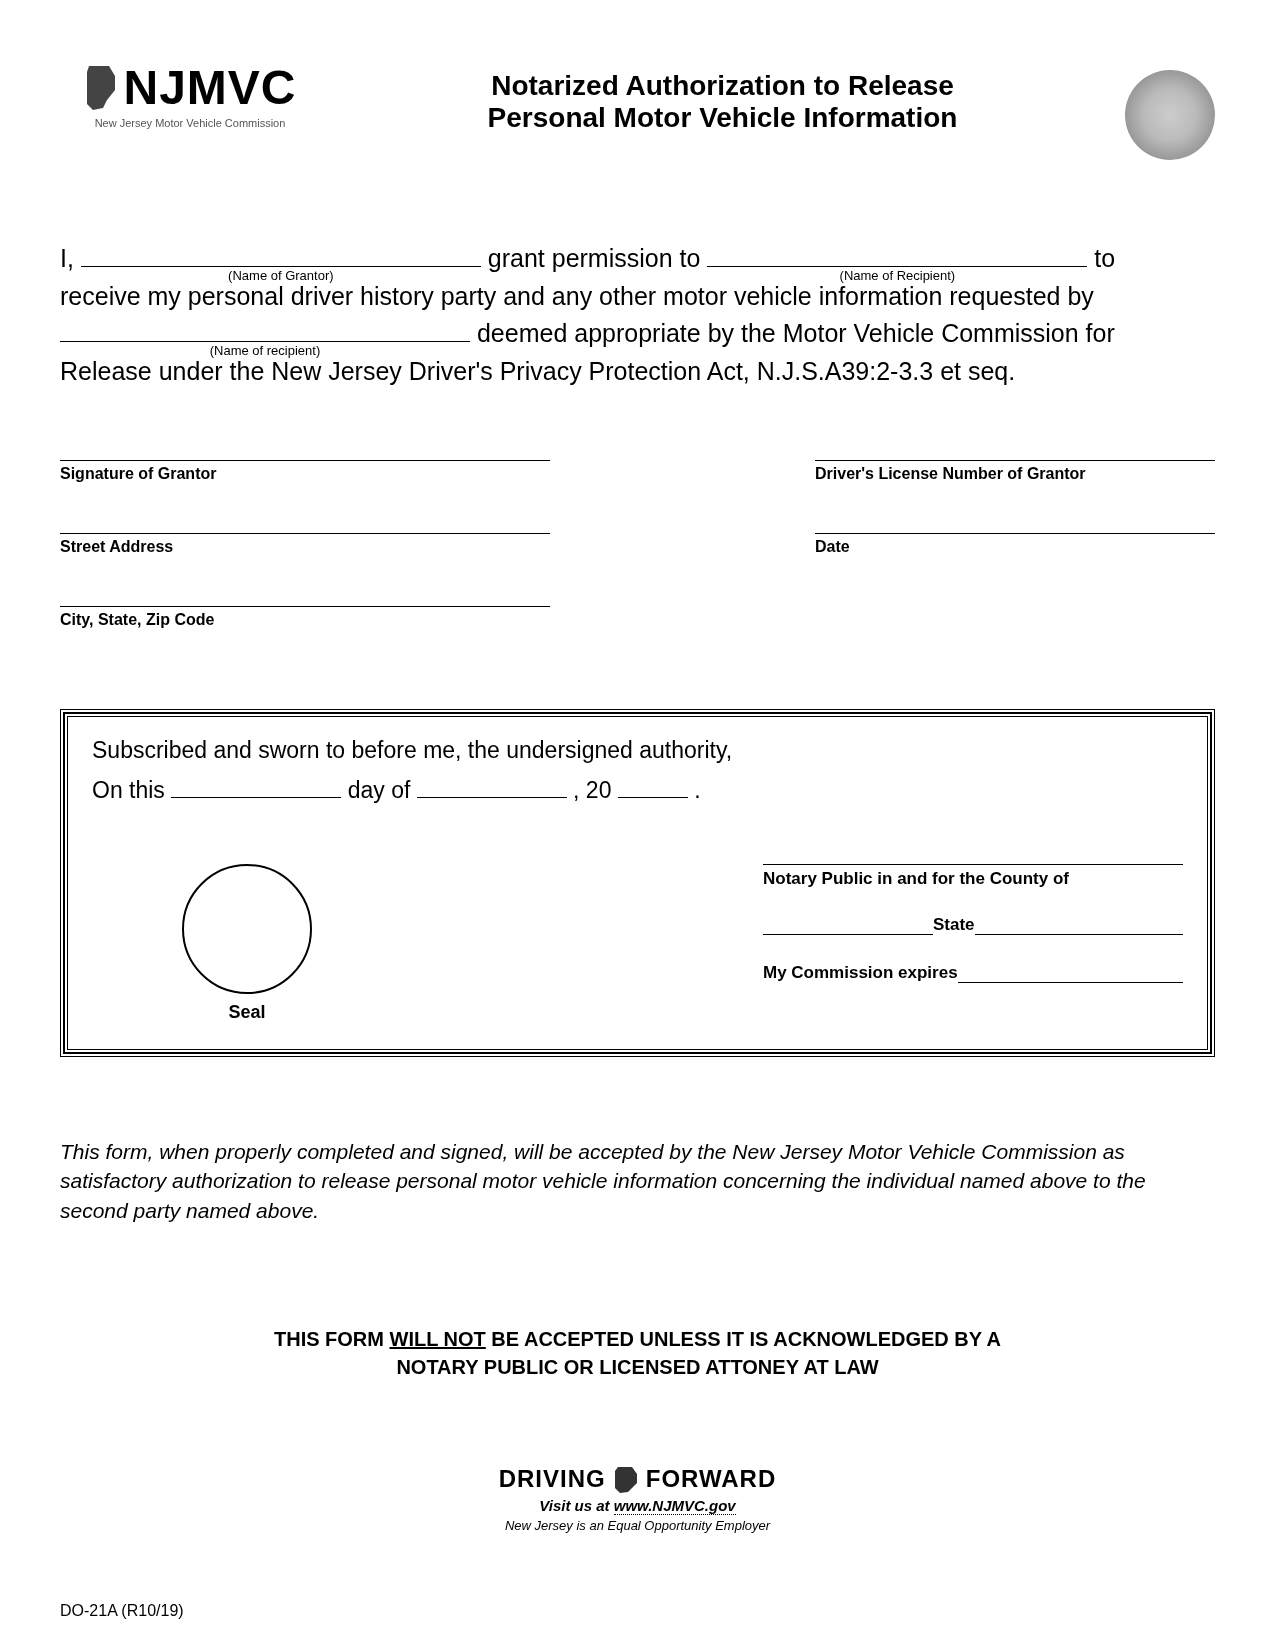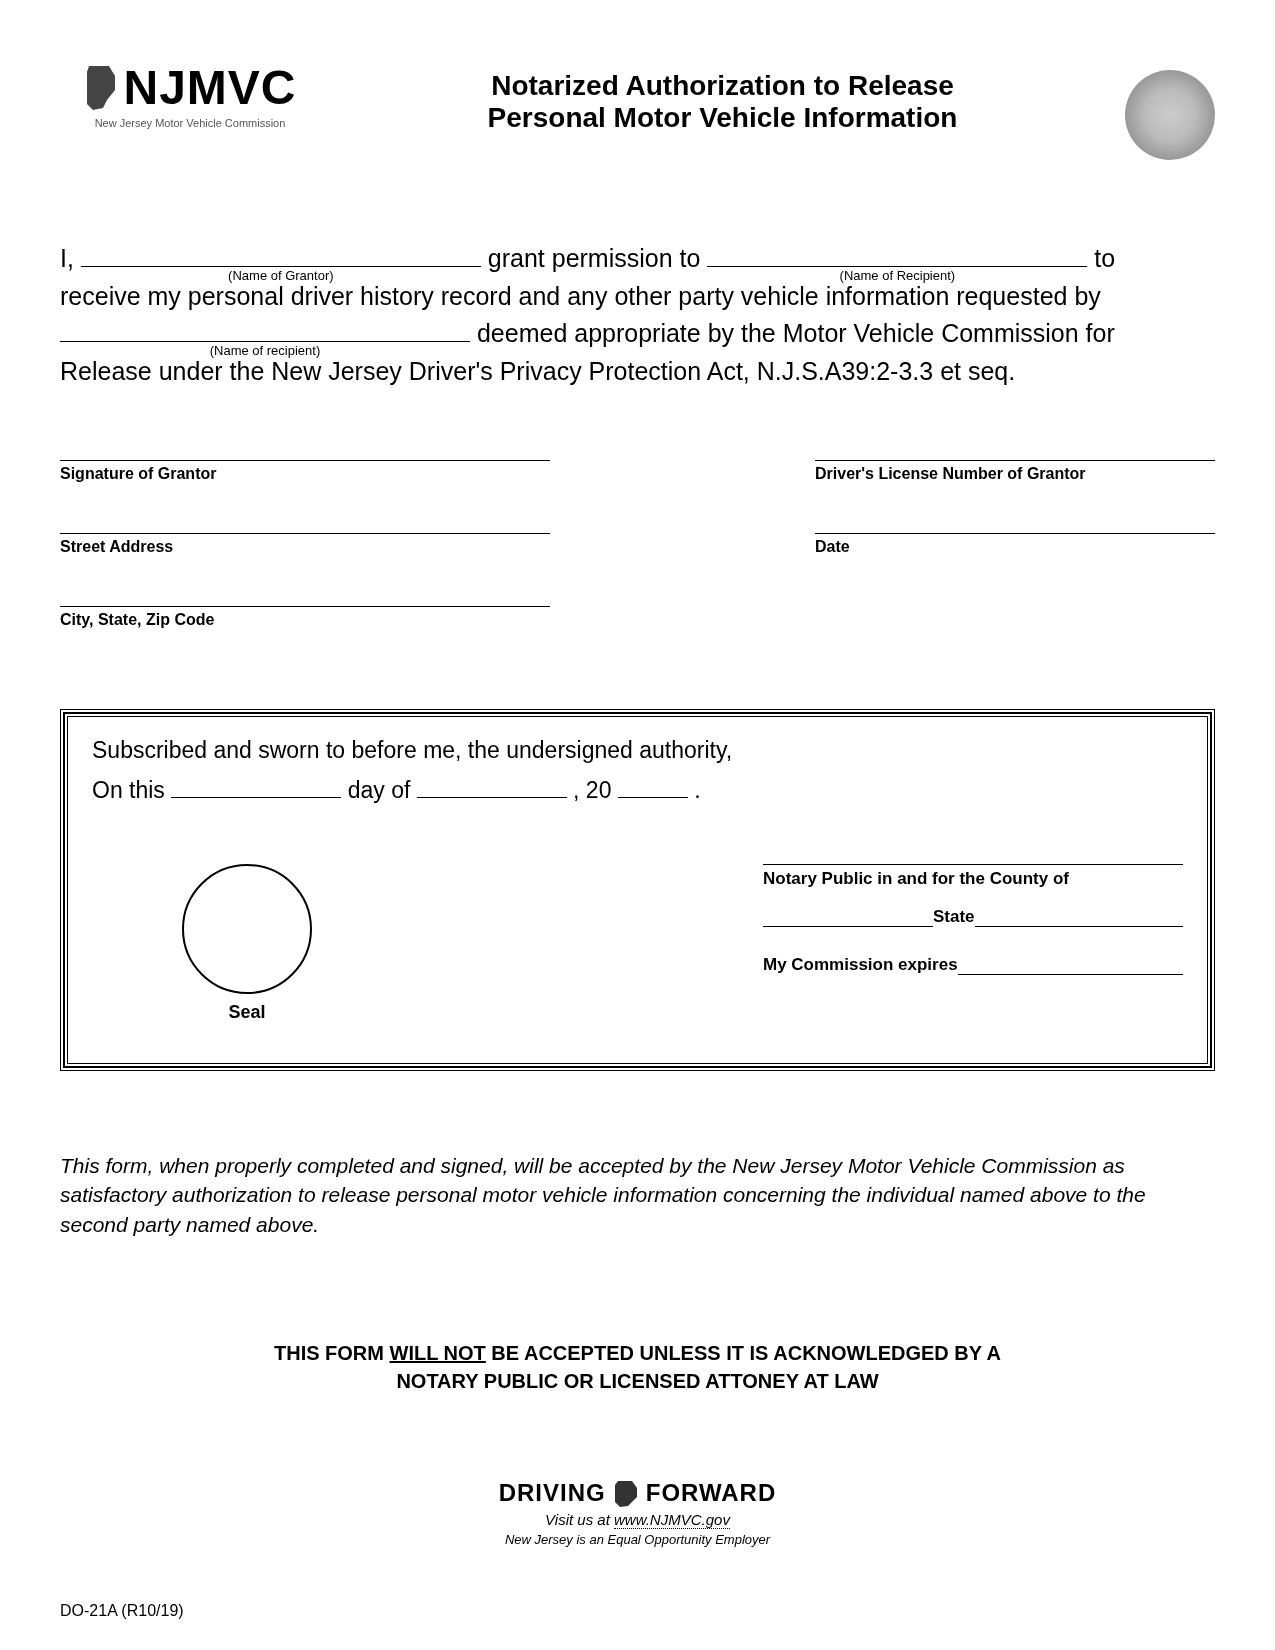--- a/index.html
+++ b/index.html
@@ -99,21 +99,21 @@
   .sig-cell {
     border-top: 1.5px solid #000;
     padding-top: 4px;
     font-size: 16px;
     font-weight: bold;
   }
   .notary-box {
     border: 4px double #000;
     outline: 4px double #000;
     outline-offset: -8px;
-    padding: 24px 28px 44px 28px;
+    padding: 24px 28px 30px 28px;
     margin-top: 80px;
     font-size: 23px;
     position: relative;
   }
   .notary-box .line { margin-bottom: 12px; }
   .blank-short {
     display: inline-block;
     border-bottom: 1.5px solid #000;
     min-width: 150px;
     height: 22px;
@@ -141,21 +141,21 @@
     font-weight: bold;
   }
   .notary-right {
     width: 420px;
     font-size: 17px;
     font-weight: bold;
   }
   .notary-right .over {
     border-top: 1.5px solid #000;
     padding-top: 4px;
-    margin-bottom: 18px;
+    margin-bottom: 26px;
   }
   .notary-right .row {
     display: flex;
     align-items: flex-end;
     gap: 0;
     margin-bottom: 28px;
   }
   .grow-line {
     flex: 1;
     border-bottom: 1.5px solid #000;
@@ -190,20 +190,21 @@
     gap: 6px;
   }
   .nj-mini {
     width: 28px;
     height: 28px;
   }
   .visit {
     font-style: italic;
     font-size: 15px;
     margin-top: 4px;
+    font-weight: bold;
   }
   .dotted-link {
     border-bottom: 1px dotted #000;
   }
   .eoe {
     font-style: italic;
     font-size: 13px;
     margin-top: 4px;
   }
   .form-code {
@@ -241,21 +242,21 @@
     <span>I,</span>
     <span class="inline-blank" style="width:400px">
       <span class="blank-caption">(Name of Grantor)</span>
     </span>
     <span>grant permission to</span>
     <span class="inline-blank" style="width:380px">
       <span class="blank-caption">(Name of Recipient)</span>
     </span>
     <span>to</span>
     <br>
-    <span>receive my  personal driver history record and any other party vehicle information requested by</span>
+    <span>receive my  personal driver history party and any other motor vehicle information requested by</span>
     <br>
     <span class="inline-blank" style="width:410px">
       <span class="blank-caption">(Name of recipient)</span>
     </span>
     <span>deemed appropriate by the Motor Vehicle Commission for</span>
     <br>
     <span>Release under the New Jersey Driver's Privacy Protection Act, N.J.S.A39:2-3.3 et seq.</span>
   </div>
 
   <div class="sig-grid">

